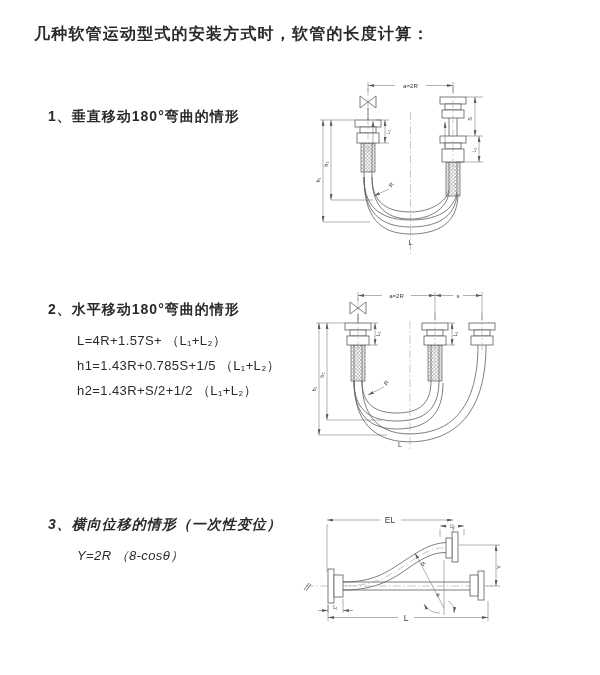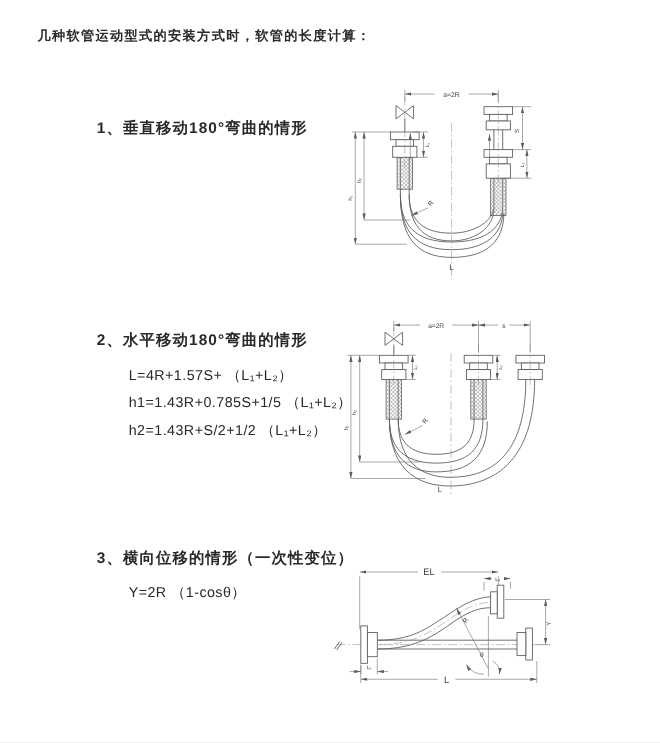--- a/index.html
+++ b/index.html
@@ -1,27 +1,27 @@
 <!DOCTYPE html>
 <html><head>
 <meta charset="utf-8">
 <style>
   html,body{margin:0;padding:0;background:#e8e8e8;}
   .page{
     position:relative;width:600px;height:675px;background:#ffffff;
     font-family:"Liberation Sans","DejaVu Sans",sans-serif;color:#2a2a2a;overflow:hidden;
   }
   .title{
-    position:absolute;left:34px;top:24px;font-size:12px;font-weight:600;
+    position:absolute;left:34px;top:24px;font-size:16px;font-weight:600;
     letter-spacing:1.2px;
   }
-  .section{position:absolute;left:48px;margin-left:40px;}
+  .section{position:absolute;left:48px;}
   .sec1{top:108px;}
   .sec2{top:301px;}
-  .sec3{top:499px;}
+  .sec3{top:516px;font-style:italic;}
   .heading{font-size:14px;font-weight:600;letter-spacing:1px;white-space:nowrap;}
   .formulas{margin-left:29px;margin-top:9px;}
   .formula{font-size:13px;line-height:25px;letter-spacing:0.4px;white-space:nowrap;}
   svg.diagram{position:absolute;}
   #d1{left:315px;top:72px;}
   #d2{left:312px;top:283px;}
   #d3{left:302px;top:505px;}
   svg .ln{stroke:#5d5d5d;stroke-width:0.8;fill:none;}
   svg .fit{stroke:#5d5d5d;stroke-width:0.8;fill:#ffffff;}
   svg .braid{stroke:#5d5d5d;stroke-width:0.7;}
@@ -45,21 +45,21 @@
     <div class="formulas">
       <div class="formula">L=4R+1.57S+ （L₁+L₂）</div>
       <div class="formula">h1=1.43R+0.785S+1/5 （L₁+L₂）</div>
       <div class="formula">h2=1.43R+S/2+1/2 （L₁+L₂）</div>
     </div>
   </div>
 
   <div class="section sec3">
     <div class="heading">3、横向位移的情形（一次性变位）</div>
     <div class="formulas">
-      <div class="formula">Y=2R （1-cosθ）</div>
+      <div class="formula">Y=2R （8-cosθ）</div>
     </div>
   </div>
 
   <svg id="d1" class="diagram" width="275" height="190" viewBox="0 0 275 190">
     <defs>
       <marker id="ar1" markerUnits="userSpaceOnUse" markerWidth="6" markerHeight="3" viewBox="0 0 12 6" refX="12" refY="3" orient="auto-start-reverse">
         <path d="M0,0 L12,3 L0,6 Z" fill="#5d5d5d"></path>
       </marker>
       <pattern id="hp1" width="3.5" height="3.5" patternUnits="userSpaceOnUse">
         <path d="M0,0 L3.5,3.5 M3.5,0 L0,3.5" stroke="#8a8a8a" stroke-width="0.5"></path>

